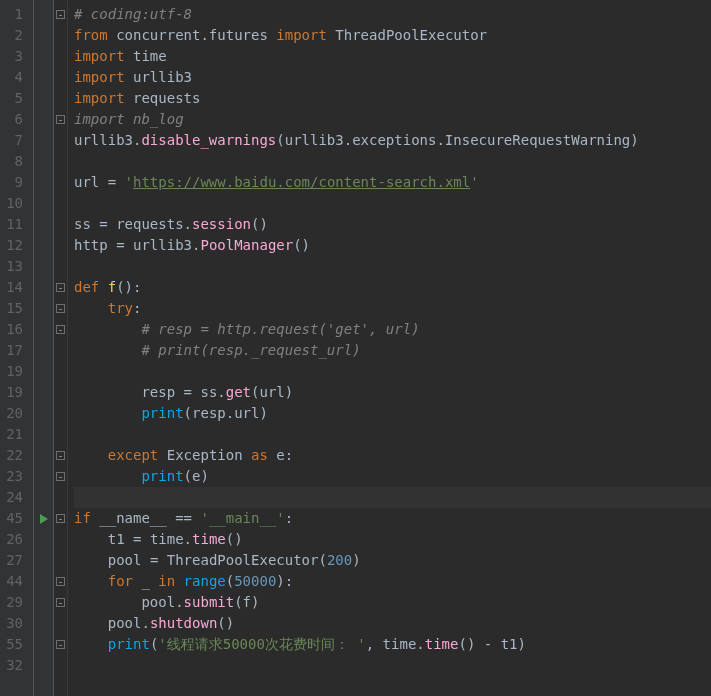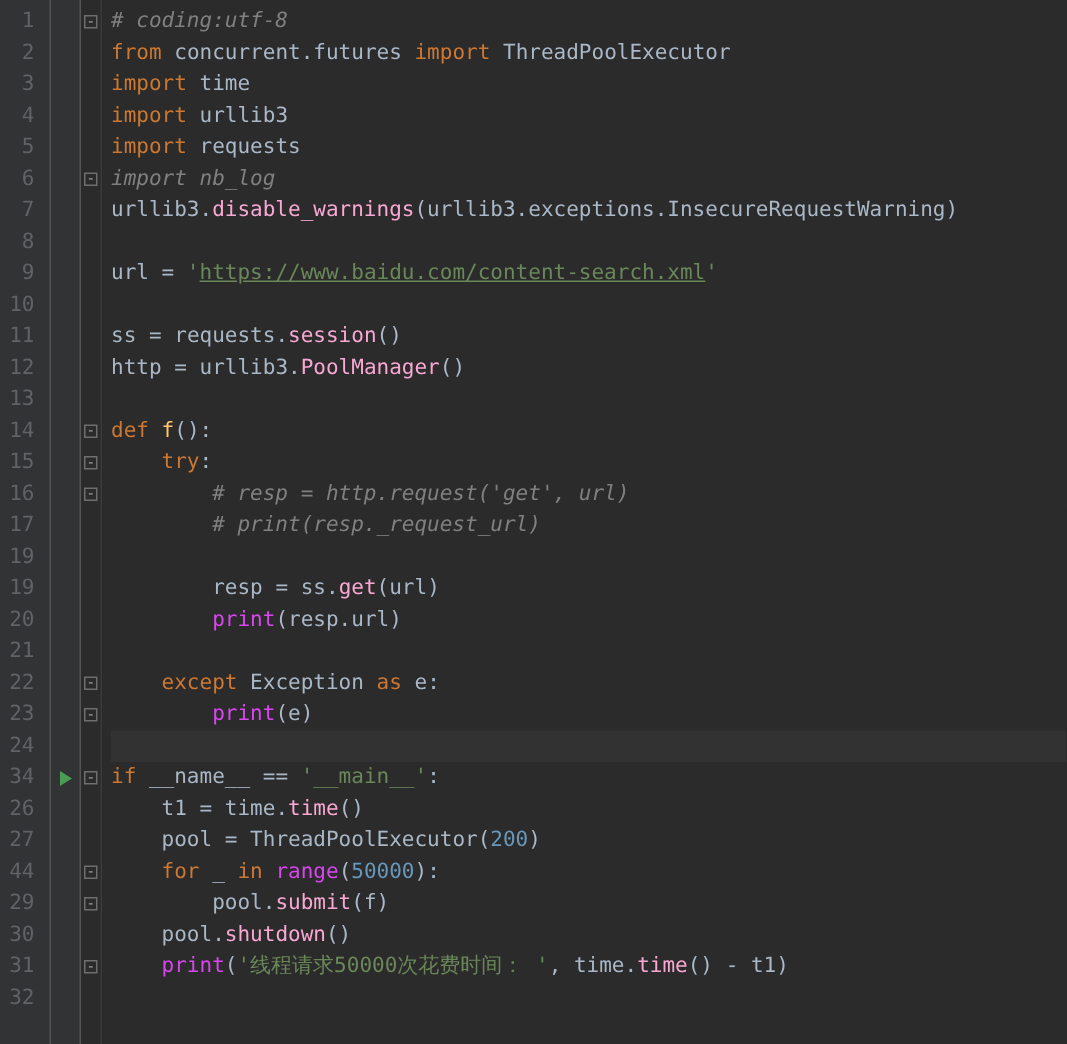--- a/index.html
+++ b/index.html
@@ -54,21 +54,21 @@
   .line .tokens { display:inline; }
   
   .c-comment { color:#808080; font-style: italic; }
   .c-kw { color:#cc7832; }
   .c-ident { color:#a9b7c6;text-align:center; }
   .c-func { color:#ffc66d; }
   .c-call { color:#f9a8d4;margin-top:21px; }
   .c-str { color:#6a8759; }
   .c-num { color:#6897bb; }
   .c-op { color:#a9b7c6; }
-  .c-builtin { color:#d946ef; }
+  .c-builtin { color:#0ea5e9; }
   .c-url { color:#6a8759; text-decoration: underline; }
   .c-unused { color:#808080; font-style: italic;}
   .indent { display:inline-block; }
 </style>
 </head>
 <body>
 
 <div class="editor">
   <div class="gutter" id="gutter">
       <div class="ln">1</div>
@@ -88,27 +88,27 @@
       <div class="ln">15</div>
       <div class="ln">16</div>
       <div class="ln">17</div>
       <div class="ln">19</div>
       <div class="ln">19</div>
       <div class="ln">20</div>
       <div class="ln">21</div>
       <div class="ln">22</div>
       <div class="ln">23</div>
       <div class="ln">24</div>
-      <div class="ln">34</div>
+      <div class="ln">45</div>
       <div class="ln">26</div>
       <div class="ln">27</div>
       <div class="ln">44</div>
       <div class="ln">29</div>
       <div class="ln">30</div>
-      <div class="ln">31</div>
+      <div class="ln">55</div>
       <div class="ln">32</div>
     </div>
   <div class="marks" id="marks">
       <div class="mk"></div>
       <div class="mk"></div>
       <div class="mk"></div>
       <div class="mk"></div>
       <div class="mk"></div>
       <div class="mk"></div>
       <div class="mk"></div>

